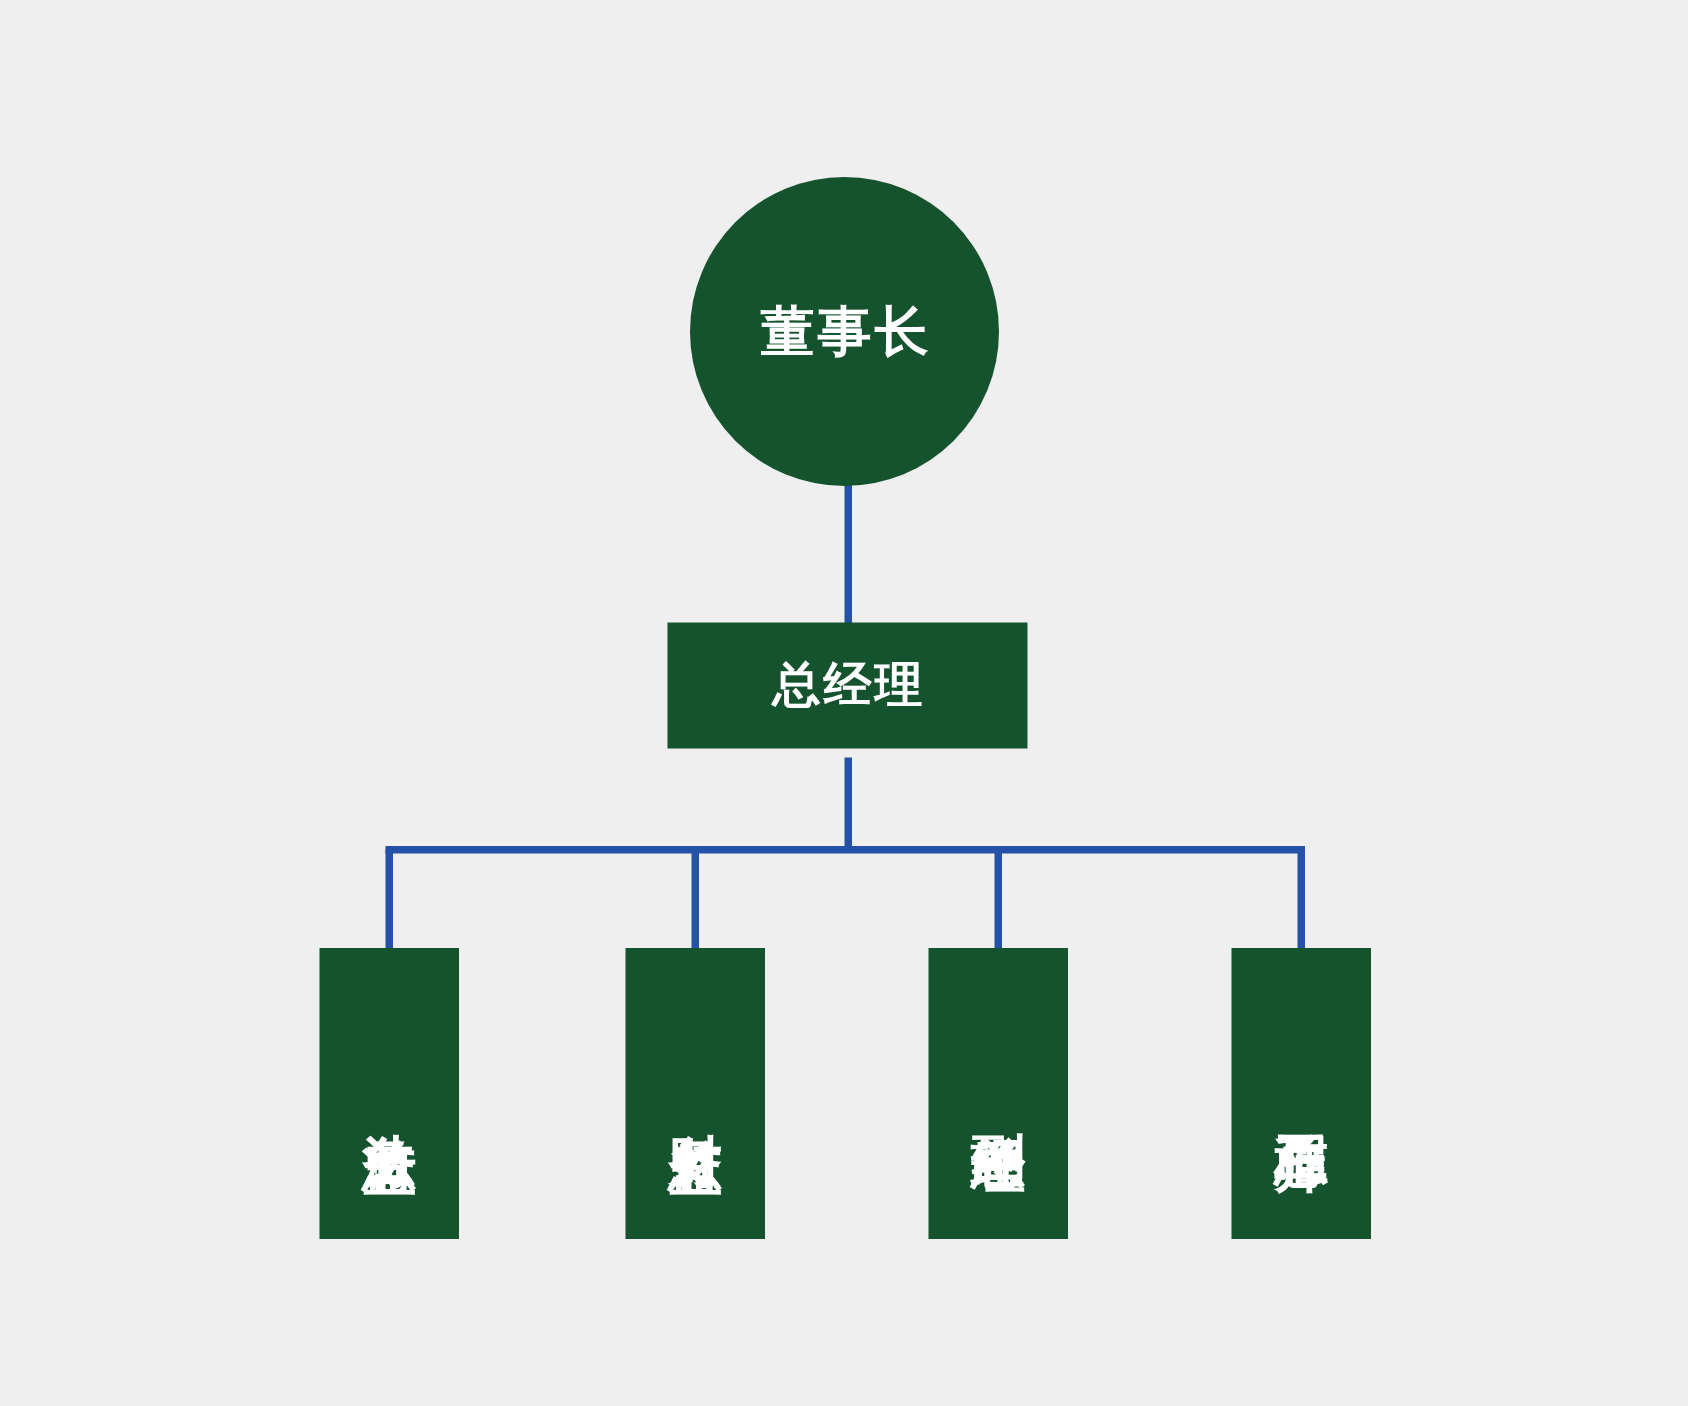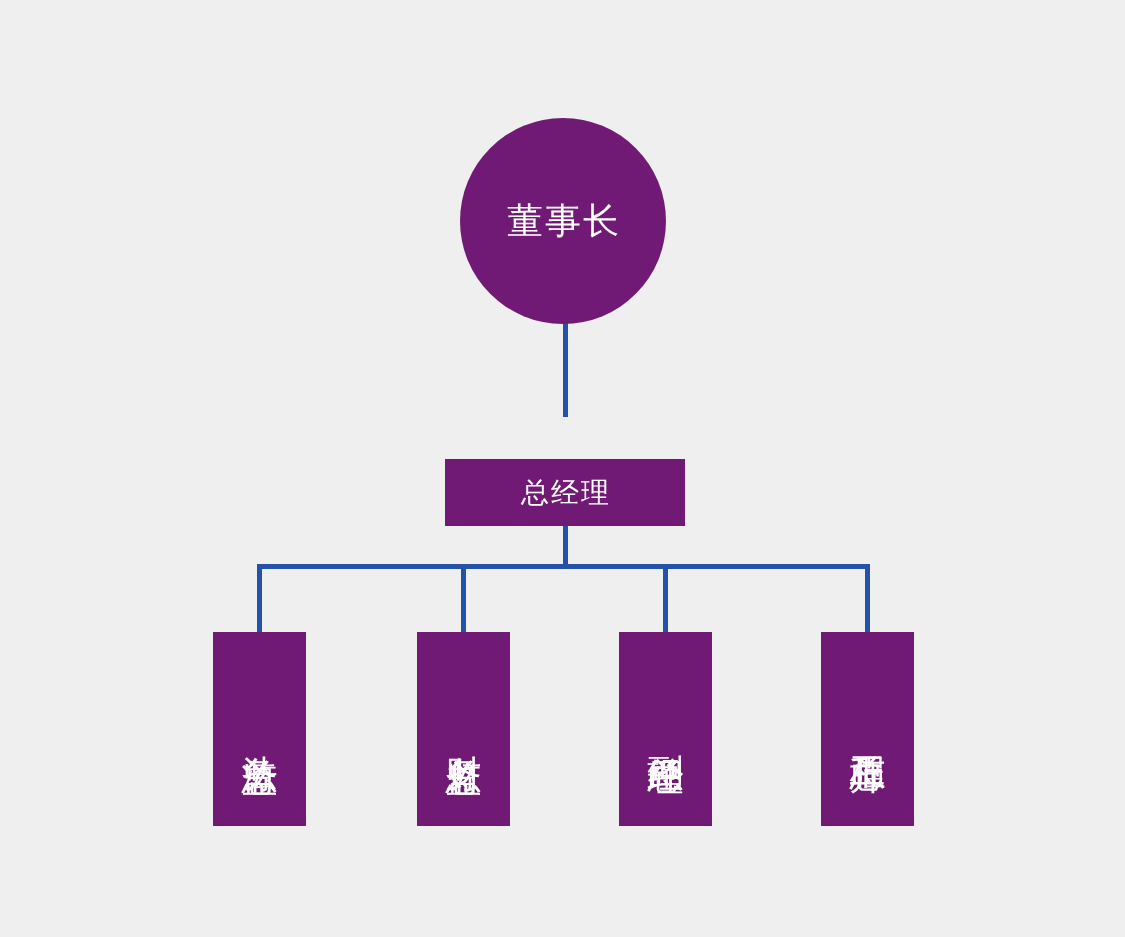--- a/index.html
+++ b/index.html
@@ -14,45 +14,44 @@
     overflow: hidden;
   }
   .stage {
     position: relative;
     width: 1125px;
     height: 937px;
     background: #efefef;
   }
   .node {
     position: absolute;
-    background: #701a75;
+    background: #14532d;
     color: #ffffff;
     display: flex;
     align-items: center;
     justify-content: center;
-    font-weight: normal;
+    font-weight: bold;
   }
   .node-circle {
     left: 460px;
     top: 118px;
     width: 206px;
     height: 206px;
     border-radius: 50%;
     font-size: 36px;
     letter-spacing: 2px;
   }
   .node-circle .h-label { padding-left: 2px; } 
   .node-gm {
     left: 445px;
     top: 415px;
     width: 240px;
-    height: 67px;
-    font-size: 28px;
+    height: 84px;
+    font-size: 32px;
     letter-spacing: 2px;
-    margin-top: 44px;
   }
   .node-gm .h-label { padding-left: 2px; }
   .node-dept {
     top: 632px;
     width: 93px;
     height: 194px;
     font-size: 36px;
   }
   .node-dept-1 { left: 213px; }
   .node-dept-2 { left: 417px; }

